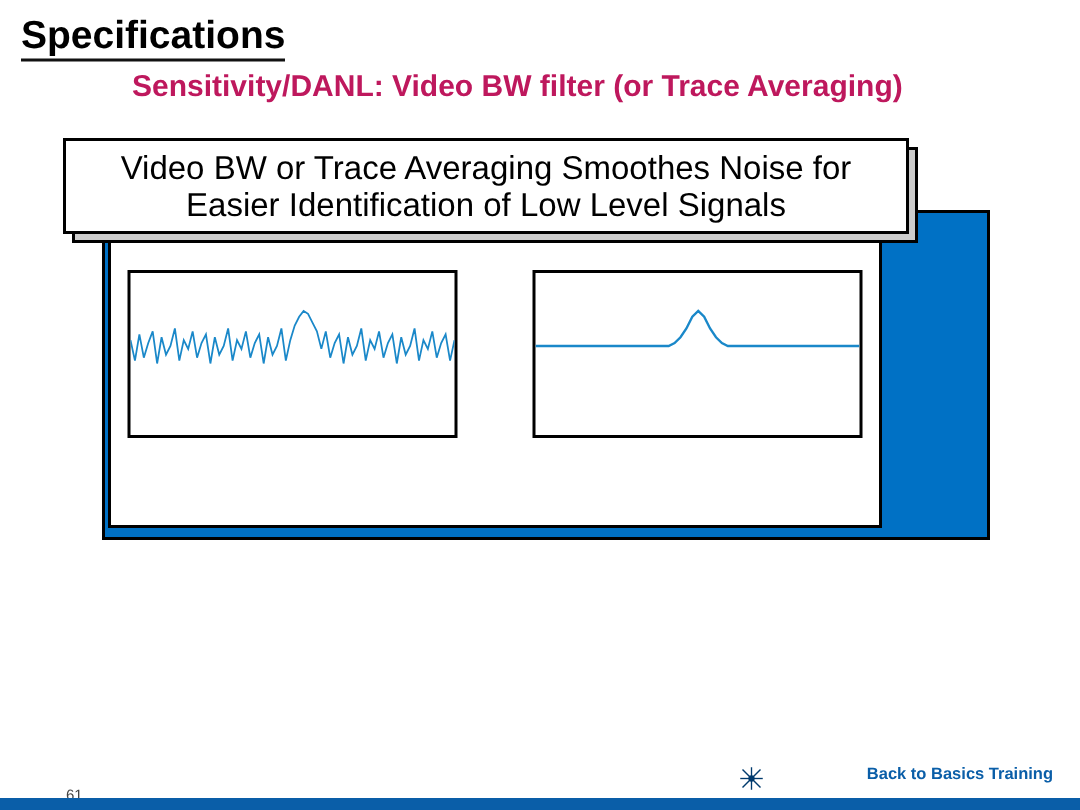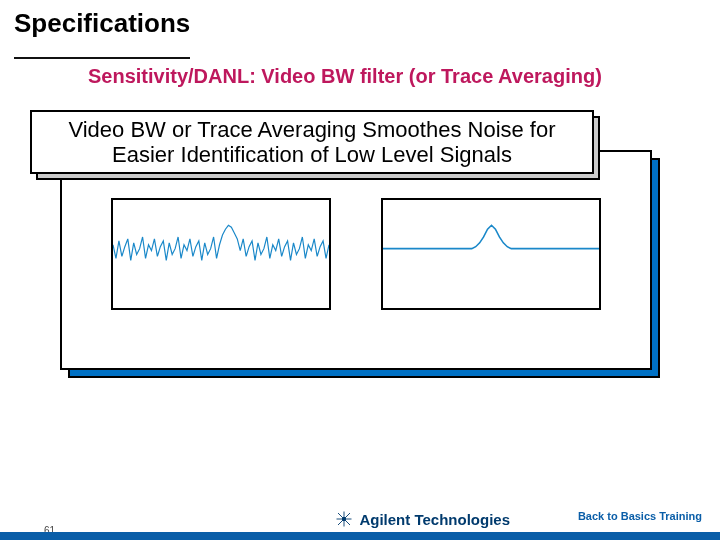--- a/index.html
+++ b/index.html
@@ -8,37 +8,37 @@
   font-family: Arial, Helvetica, sans-serif;
   position: relative;
   background: #fff;
   overflow: hidden;
 }
 .header { padding: 8px 14px 0; }
 .title {
   font-size: 26px; font-weight: 700;
   border-bottom: 2px solid #111;
   display: inline-block;
-  padding-bottom: 18px;
+  padding-bottom: 0;
 }
 .subtitle {
   font-size: 20px; font-weight: 700;
   color: #be185d;
   padding: 6px 0 0 74px;
 }
 .panel-wrap { position: relative; margin: 62px auto 0; width: 600px; height: 228px; }
 .panel-shadow {
   position: absolute; top: 8px; left: 8px;
   width: 592px; height: 220px;
   border: 2px solid #000;
   background: #0071c5;
 }
 .panel {
-  position: absolute; top: 0; left: 0;
-  width: 592px; height: 220px;
+  position: absolute; top: 0; left: 12px;
+  width: 516px; height: 220px;
   border: 2px solid #000;
   background: #fff;
 }
 .callout-shadow {
   position: absolute; top: -36px; left: -26px;
   width: 564px; height: 64px;
   border: 2px solid #000;
   background: #ccc;
 }
 .callout {
@@ -122,17 +122,16 @@
       <svg viewBox="0 0 24 24">
         <g stroke="#003a6d" stroke-width="1.2" fill="none">
           <line x1="12" y1="2" x2="12" y2="22"></line>
           <line x1="2" y1="12" x2="22" y2="12"></line>
           <line x1="4" y1="4" x2="20" y2="20"></line>
           <line x1="20" y1="4" x2="4" y2="20"></line>
           <circle cx="12" cy="12" r="2.2" fill="#003a6d"></circle>
         </g>
       </svg>
     </span>
-    <span>Agilent Technologies</span>
   </div>
   <div class="footer-note">Back to Basics Training</div>
   <div class="blue-bar"></div>
 </div>
 
 </body></html>

